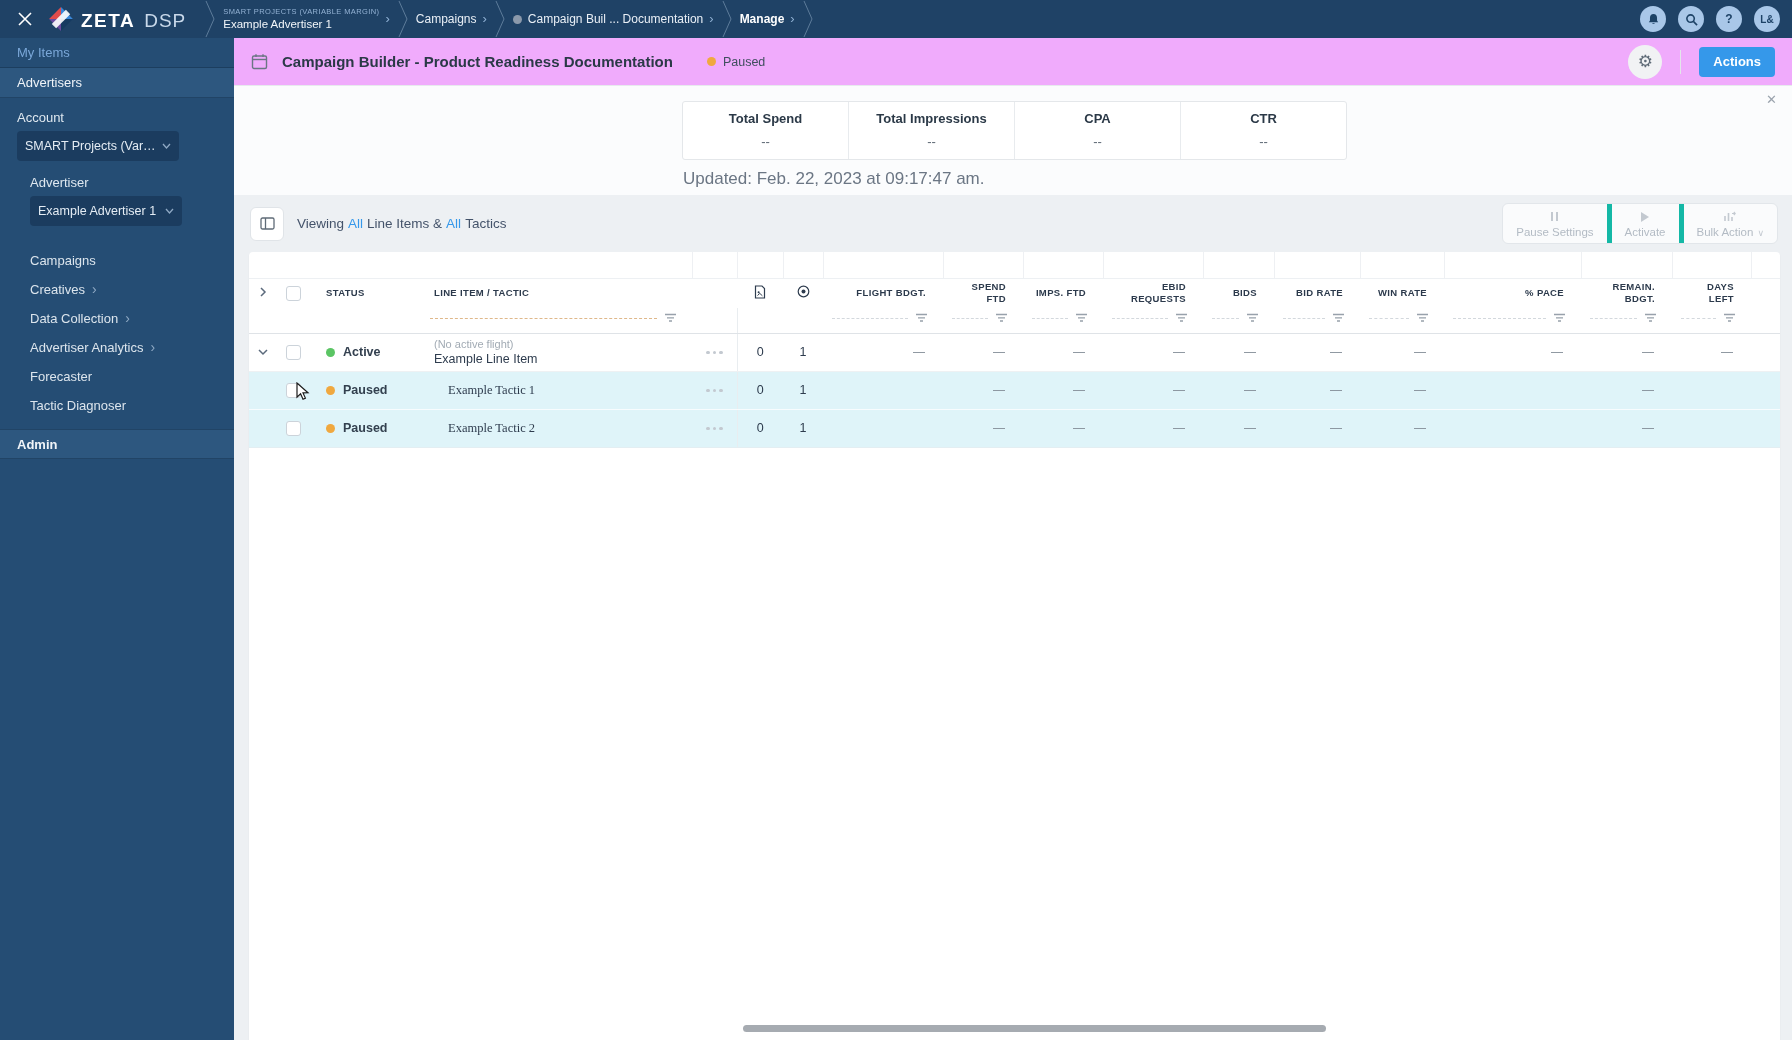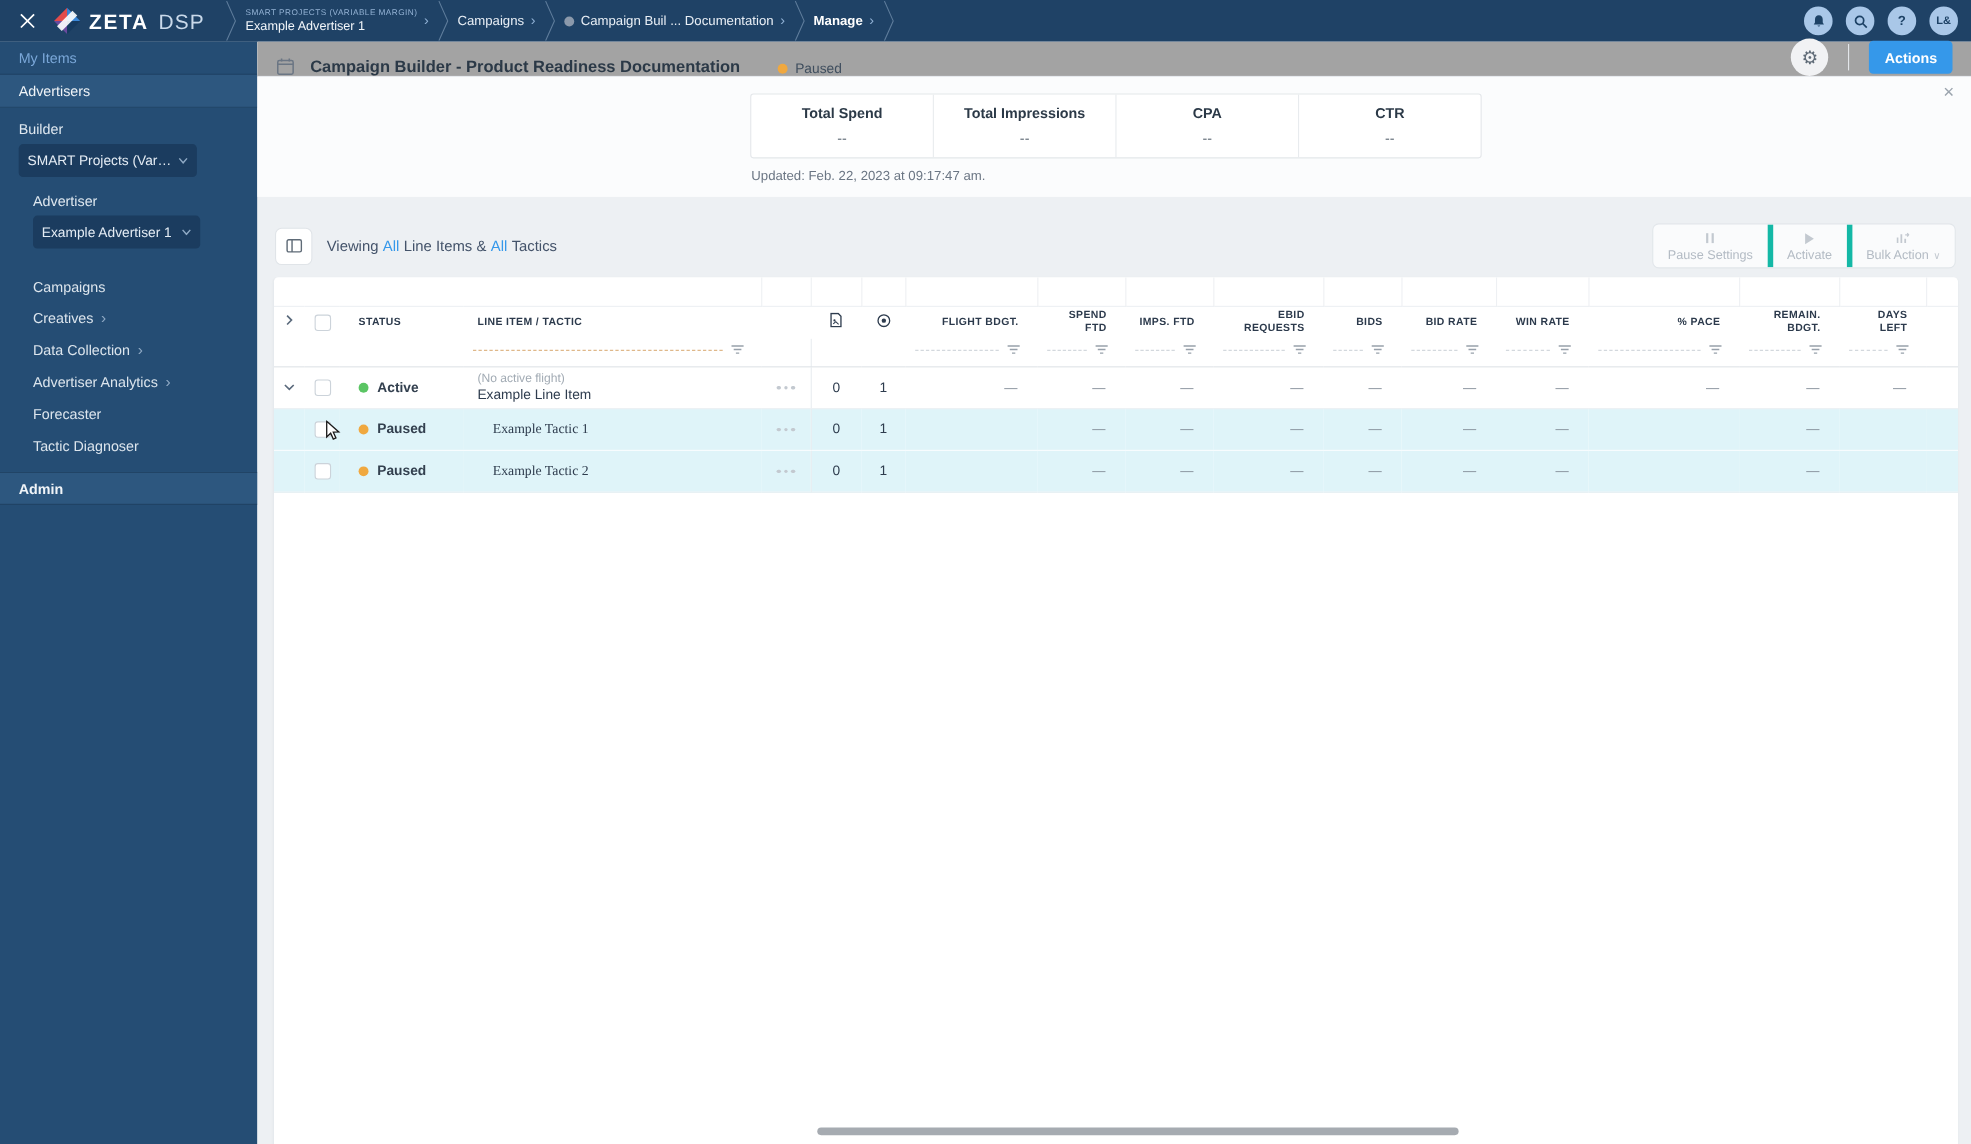--- a/index.html
+++ b/index.html
@@ -54,22 +54,22 @@
   .sb-chev { flex:none; margin-left:4px; }
   .sb-nav { margin-top:20px; }
   .sb-item { height:29px; display:flex; align-items:center; padding-left:30px; cursor:pointer; color:#dce5ed; }
   .sb-item .arr { color:#8fa9c4; font-size:14px; margin-left:7px; transform:translateY(-1px); }
   .sb-admin { margin-top:9px;font-weight:bold; }
 
   
   .main { position:absolute; top:38px; left:234px; right:0; bottom:0; background:#edf0f3; }
 
   .page-header {
-    height:32px; background:#a3a3a3; border-bottom:1px solid #e7eaee;
-    display:flex; align-items:flex-end; padding:0 17px;
+    height:48px; background:#f0abfc; border-bottom:1px solid #e7eaee;
+    display:flex; align-items:center; padding:0 17px;
   }
   .ph-cal { margin-right:14px; display:flex; }
   .ph-title { font-size:15px; font-weight:700; color:#2b3947; }
   .ph-status { display:flex; align-items:center; gap:7px; margin-left:34px; }
   .dot { width:9px; height:9px; border-radius:50%; flex:none; }
   .dot-paused { background:#f0a83f; }
   .dot-active { background:#5bc564; }
   .ph-status-txt { font-size:12.5px; color:#3f4e5e; }
   .ph-right { margin-left:auto; display:flex; align-items:center; }
   .ph-gear { width:34px; height:34px; border-radius:50%; background:#f1f2f4; display:flex; align-items:center; justify-content:center; cursor:pointer; font-size:17px; color:#5f6b77; }
@@ -81,21 +81,21 @@
 
   .stats-region { position:relative; height:109px; background:#fbfcfd; }
   .stats-box {
     position:absolute; left:448px; top:15px; width:665px; height:59px;
     background:#fff; border:1px solid #e4e7ea; border-radius:3px; display:flex;
   }
   .stat-card { flex:1; text-align:center; padding-top:9px; }
   .stat-card + .stat-card { border-left:1px solid #e8ebee; }
   .stat-label { font-size:13px; font-weight:700; color:#2b3947; }
   .stat-value { font-size:13px; color:#5d6874; margin-top:8px; }
-  .stats-updated { position:absolute; left:449px; top:83px; font-size:12px; color:#6b7684; }
+  .stats-updated { position:absolute; left:449px; top:83px; font-size:17px; color:#6b7684; }
   .stats-close { position:absolute; right:15px; top:6px; color:#9aa3ad; font-size:13px; cursor:pointer; }
 
   .toolbar { position:absolute; left:0; right:0; top:157px; height:57px; display:flex; align-items:center; padding:0 14px 0 16px; }
   .panel-btn {
     width:34px; height:34px; background:#fff; border:1px solid #e0e4e8; border-radius:6px;
     display:flex; align-items:center; justify-content:center; cursor:pointer;
   }
   .viewing { display:flex; align-items:center; gap:4px; margin-left:13px; font-size:13.5px; color:#44536a; }
   .viewing .lnk { color:#3598ea; cursor:pointer; }
   .disabled-group {
@@ -265,21 +265,21 @@
         <span>?</span>
       </div>
     <div class="tb-circle tb-avatar">L&amp;</div>
   </div>
 </div>
 
 <div class="sidebar">
   <div class="sb-myitems">My Items</div>
   <div class="sb-section">Advertisers</div>
 
-  <div class="sb-label">Builder</div>
+  <div class="sb-label">Account</div>
   <div class="sb-select">
     <span class="val">SMART Projects (Variable M...</span>
     <span class="sb-chev">
       <svg width="9" height="6" viewBox="0 0 9 6">
           <polyline points="1,1 4.5,5 8,1" stroke="#8fa9c4" stroke-width="1.3" fill="none"></polyline>
         </svg>
     </span>
   </div>
 
   <div class="sb-label-in">Advertiser</div>

